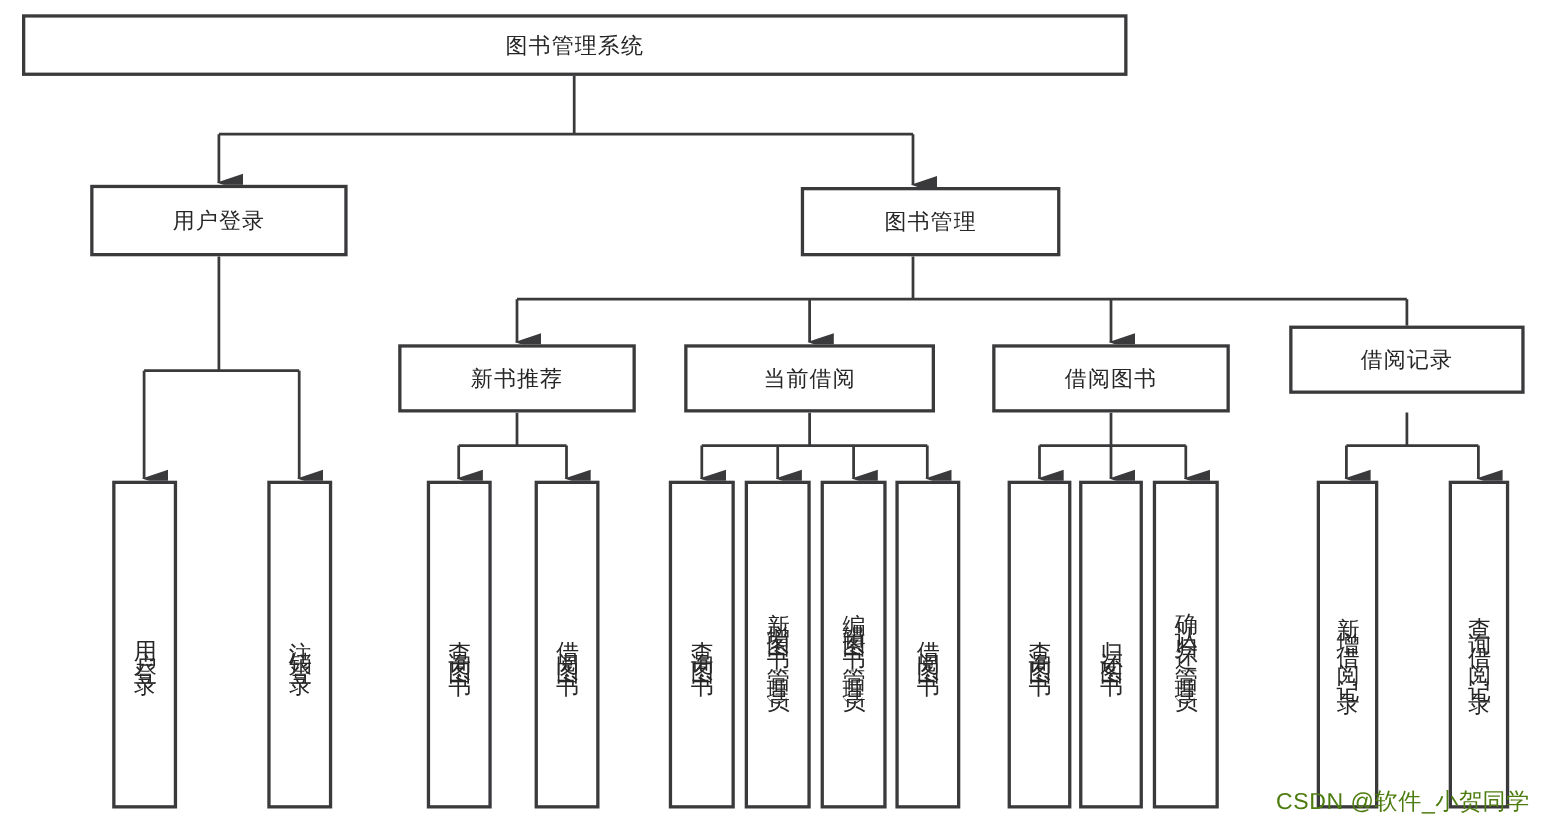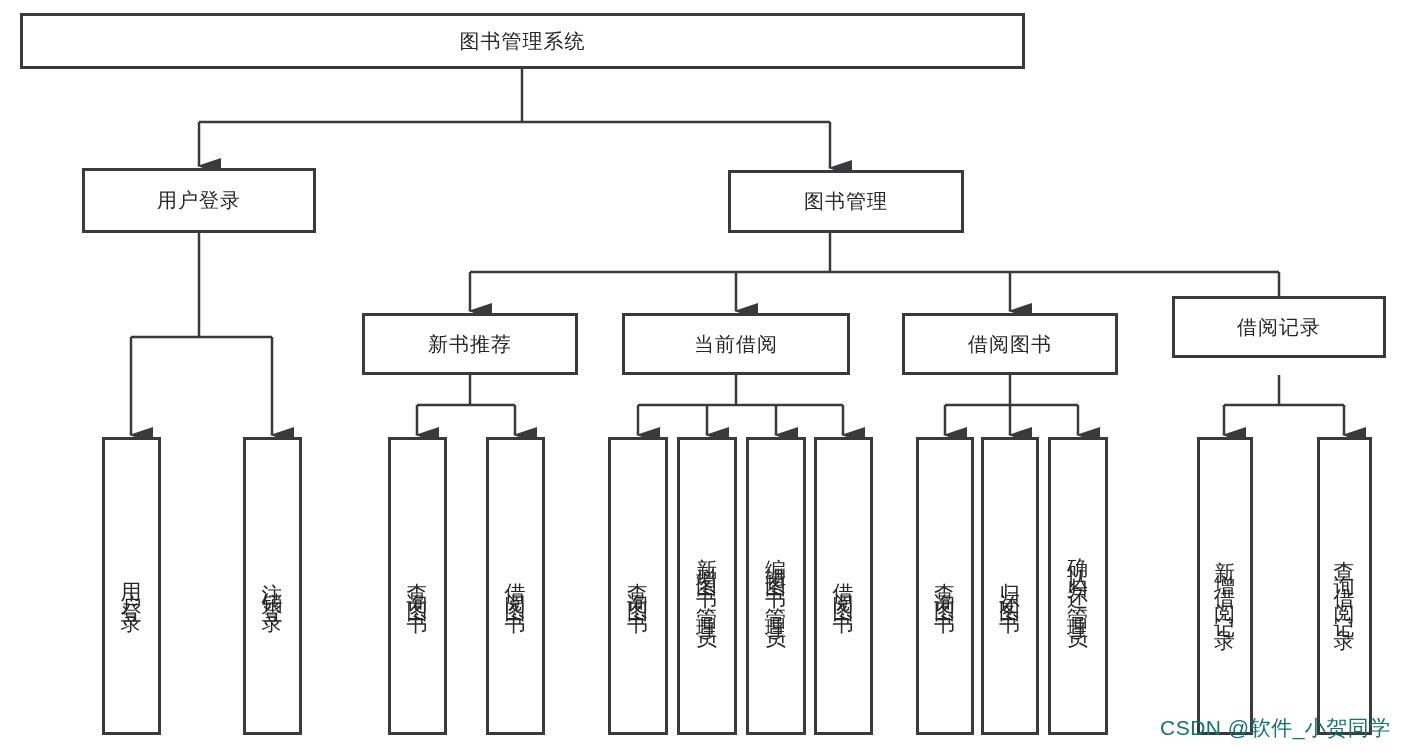--- a/index.html
+++ b/index.html
@@ -42,21 +42,21 @@
     line-height: 1;
     color: #262626;
   }
   .leaf .vtext.loose { letter-spacing: 14px; }
 
   .watermark {
     position: absolute;
     left: 1160px;
     top: 714px;
     font-size: 21px;
-    color: #0f766e;
+    color: #4d7c0f;
     z-index: 5;
     white-space: nowrap;
     letter-spacing: 0.5px;
   }
 </style>
 </head>
 <body>
 
 <div class="canvas">
 

